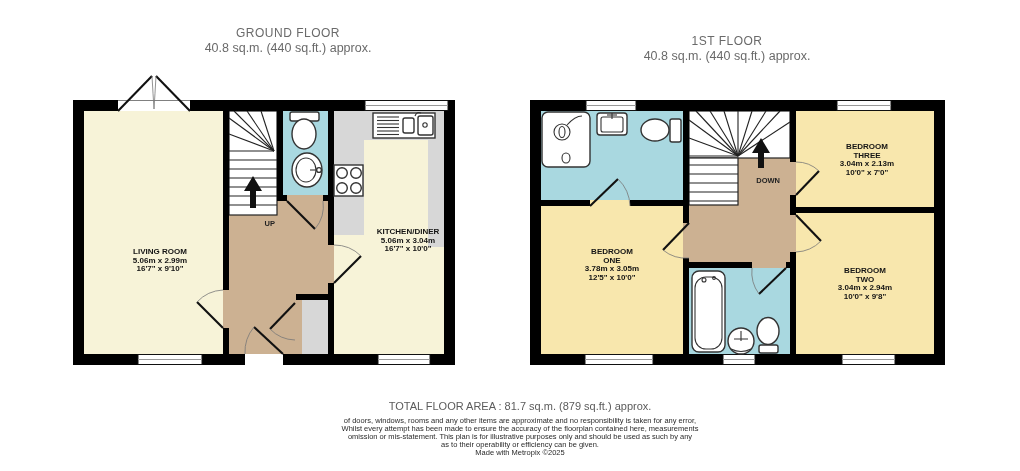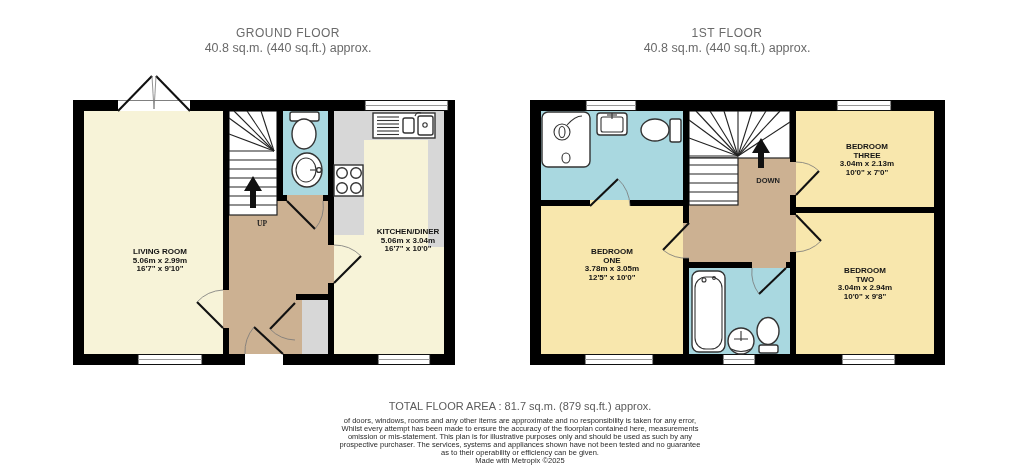--- a/index.html
+++ b/index.html
@@ -33,21 +33,21 @@
   .winline{stroke:#999;stroke-width:1;}
   .arrow{fill:#111;}
 </style>
 </head>
 <body>
 
 <div class="floor-header" style="left:138px;top:26px;width:300px;">
   <div class="t1">GROUND FLOOR</div>
   <div class="t2">40.8 sq.m. (440 sq.ft.) approx.</div>
 </div>
-<div class="floor-header" style="left:577px;top:26px;width:300px;">
+<div class="floor-header" style="left:577px;top:34px;width:300px;">
   <div class="t1">1ST FLOOR</div>
   <div class="t2">40.8 sq.m. (440 sq.ft.) approx.</div>
 </div>
 
 <div class="plan" style="left:73px;top:100px;">
 <svg width="382" height="265" viewBox="0 0 382 265">
 
   <rect x="11" y="11" width="139" height="243" class="c-cream"></rect>
   <rect x="150" y="11" width="111" height="243" class="c-tan"></rect>
   <rect x="261" y="11" width="110" height="243" class="c-cream"></rect>
@@ -165,21 +165,21 @@
   <div class="room-label" style="left:17px;top:120px;width:140px;margin-top:28px;">
     <div>LIVING ROOM</div>
     <div>5.06m x 2.99m</div>
     <div>16'7" x 9'10"</div>
   </div>
   <div class="room-label" style="left:265px;top:128px;width:140px;">
     <div>KITCHEN/DINER</div>
     <div>5.06m x 3.04m</div>
     <div>16'7" x 10'0"</div>
   </div>
-  <div class="stair-label" style="left:164px;top:119px;width:30px;font-family:Liberation Serif, serif;">UP</div>
+  <div class="stair-label" style="left:172px;top:119px;width:30px;">UP</div>
 </div>
 
 <div class="plan" style="left:530px;top:100px;width:415px;">
 <svg width="415" height="265" viewBox="0 0 415 265">
 
   <rect x="11" y="11" width="142" height="243" class="c-yellow"></rect>
   <rect x="153" y="11" width="113" height="243" class="c-tan"></rect>
   <rect x="266" y="11" width="138" height="243" class="c-yellow"></rect>
   <rect x="11" y="11" width="142" height="89" class="c-blue"></rect>
   <rect x="159" y="168" width="101" height="86" class="c-blue"></rect>
@@ -317,16 +317,15 @@
     <div>10'0" x 9'8"</div>
   </div>
   <div class="stair-label" style="left:210px;top:76px;width:40px;">DOWN</div>
 </div>
 
 <div class="footer-total" style="left:270px;top:400px;width:500px;text-align:center;">TOTAL FLOOR AREA : 81.7 sq.m. (879 sq.ft.) approx.</div>
 <div class="footer-disc" style="left:250px;top:417px;width:540px;">
   <div>of doors, windows, rooms and any other items are approximate and no responsibility is taken for any error,</div>
   <div>Whilst every attempt has been made to ensure the accuracy of the floorplan contained here, measurements</div>
   <div>omission or mis-statement. This plan is for illustrative purposes only and should be used as such by any</div>
-  <div>prospective purchaser. The services, systems and appliances shown have not been tested and no guarantee</div>
   <div>as to their operability or efficiency can be given.</div>
   <div>Made with Metropix ©2025</div>
 </div>
 
 </body></html>

